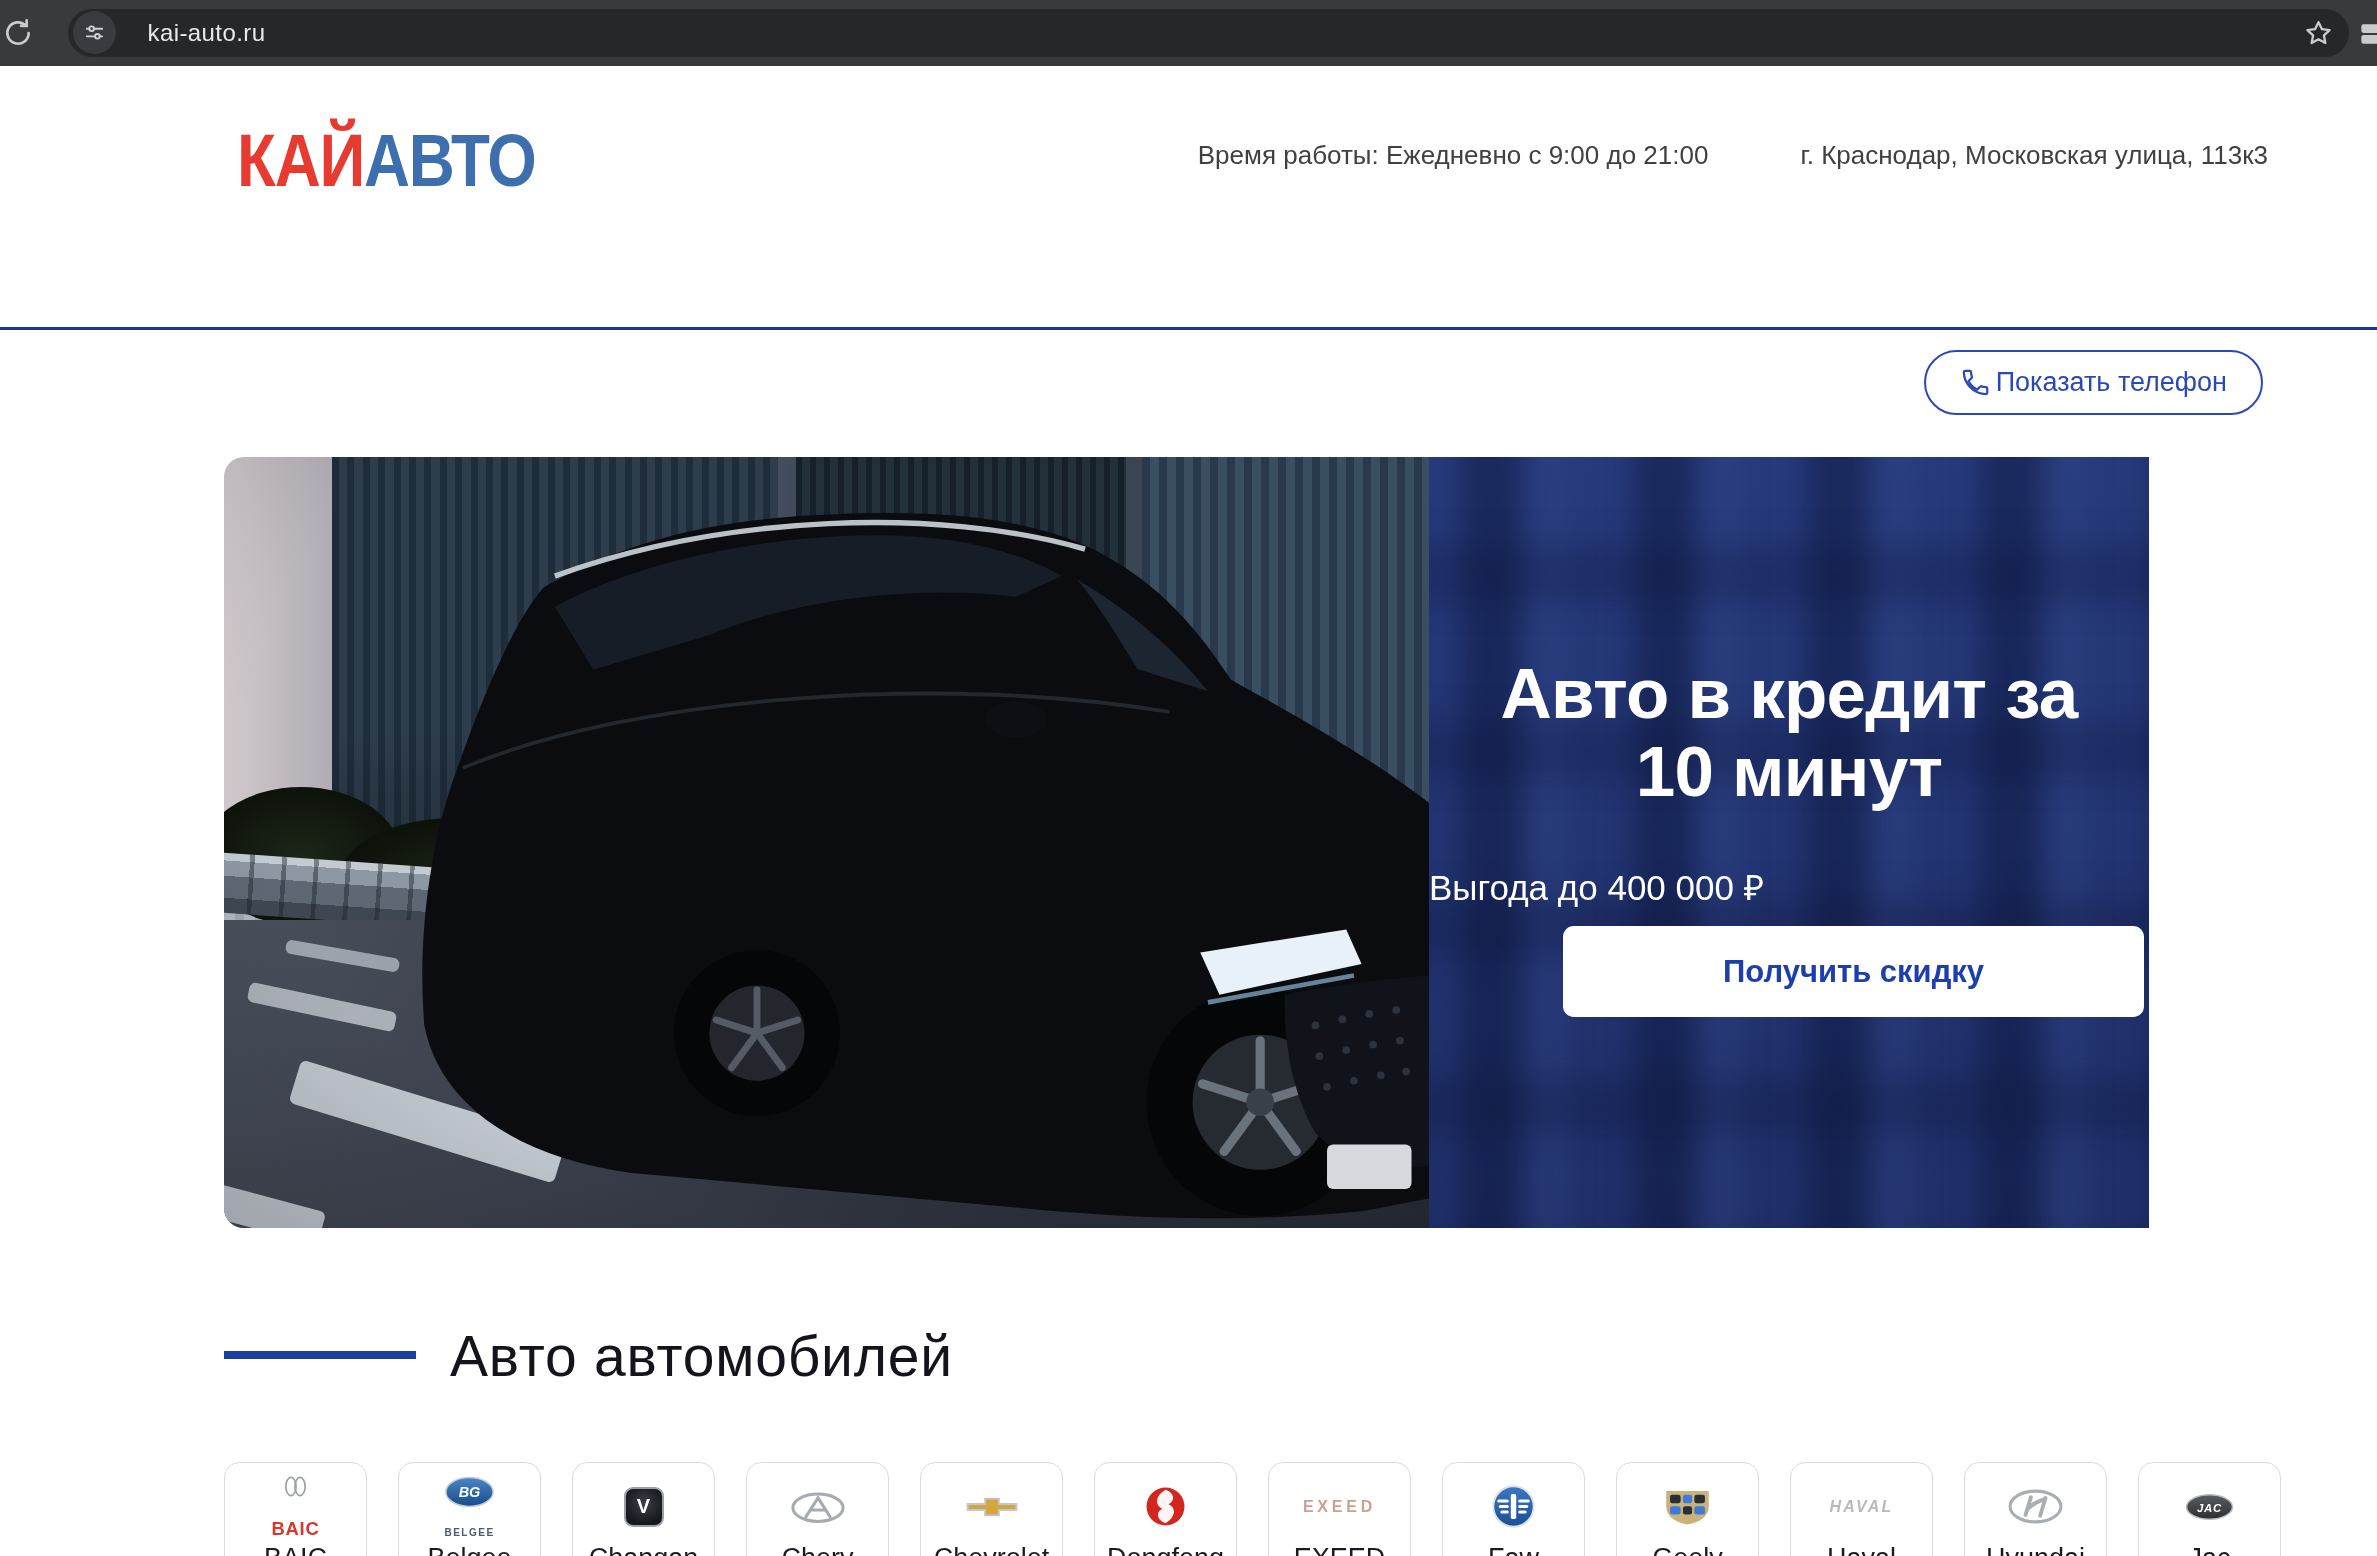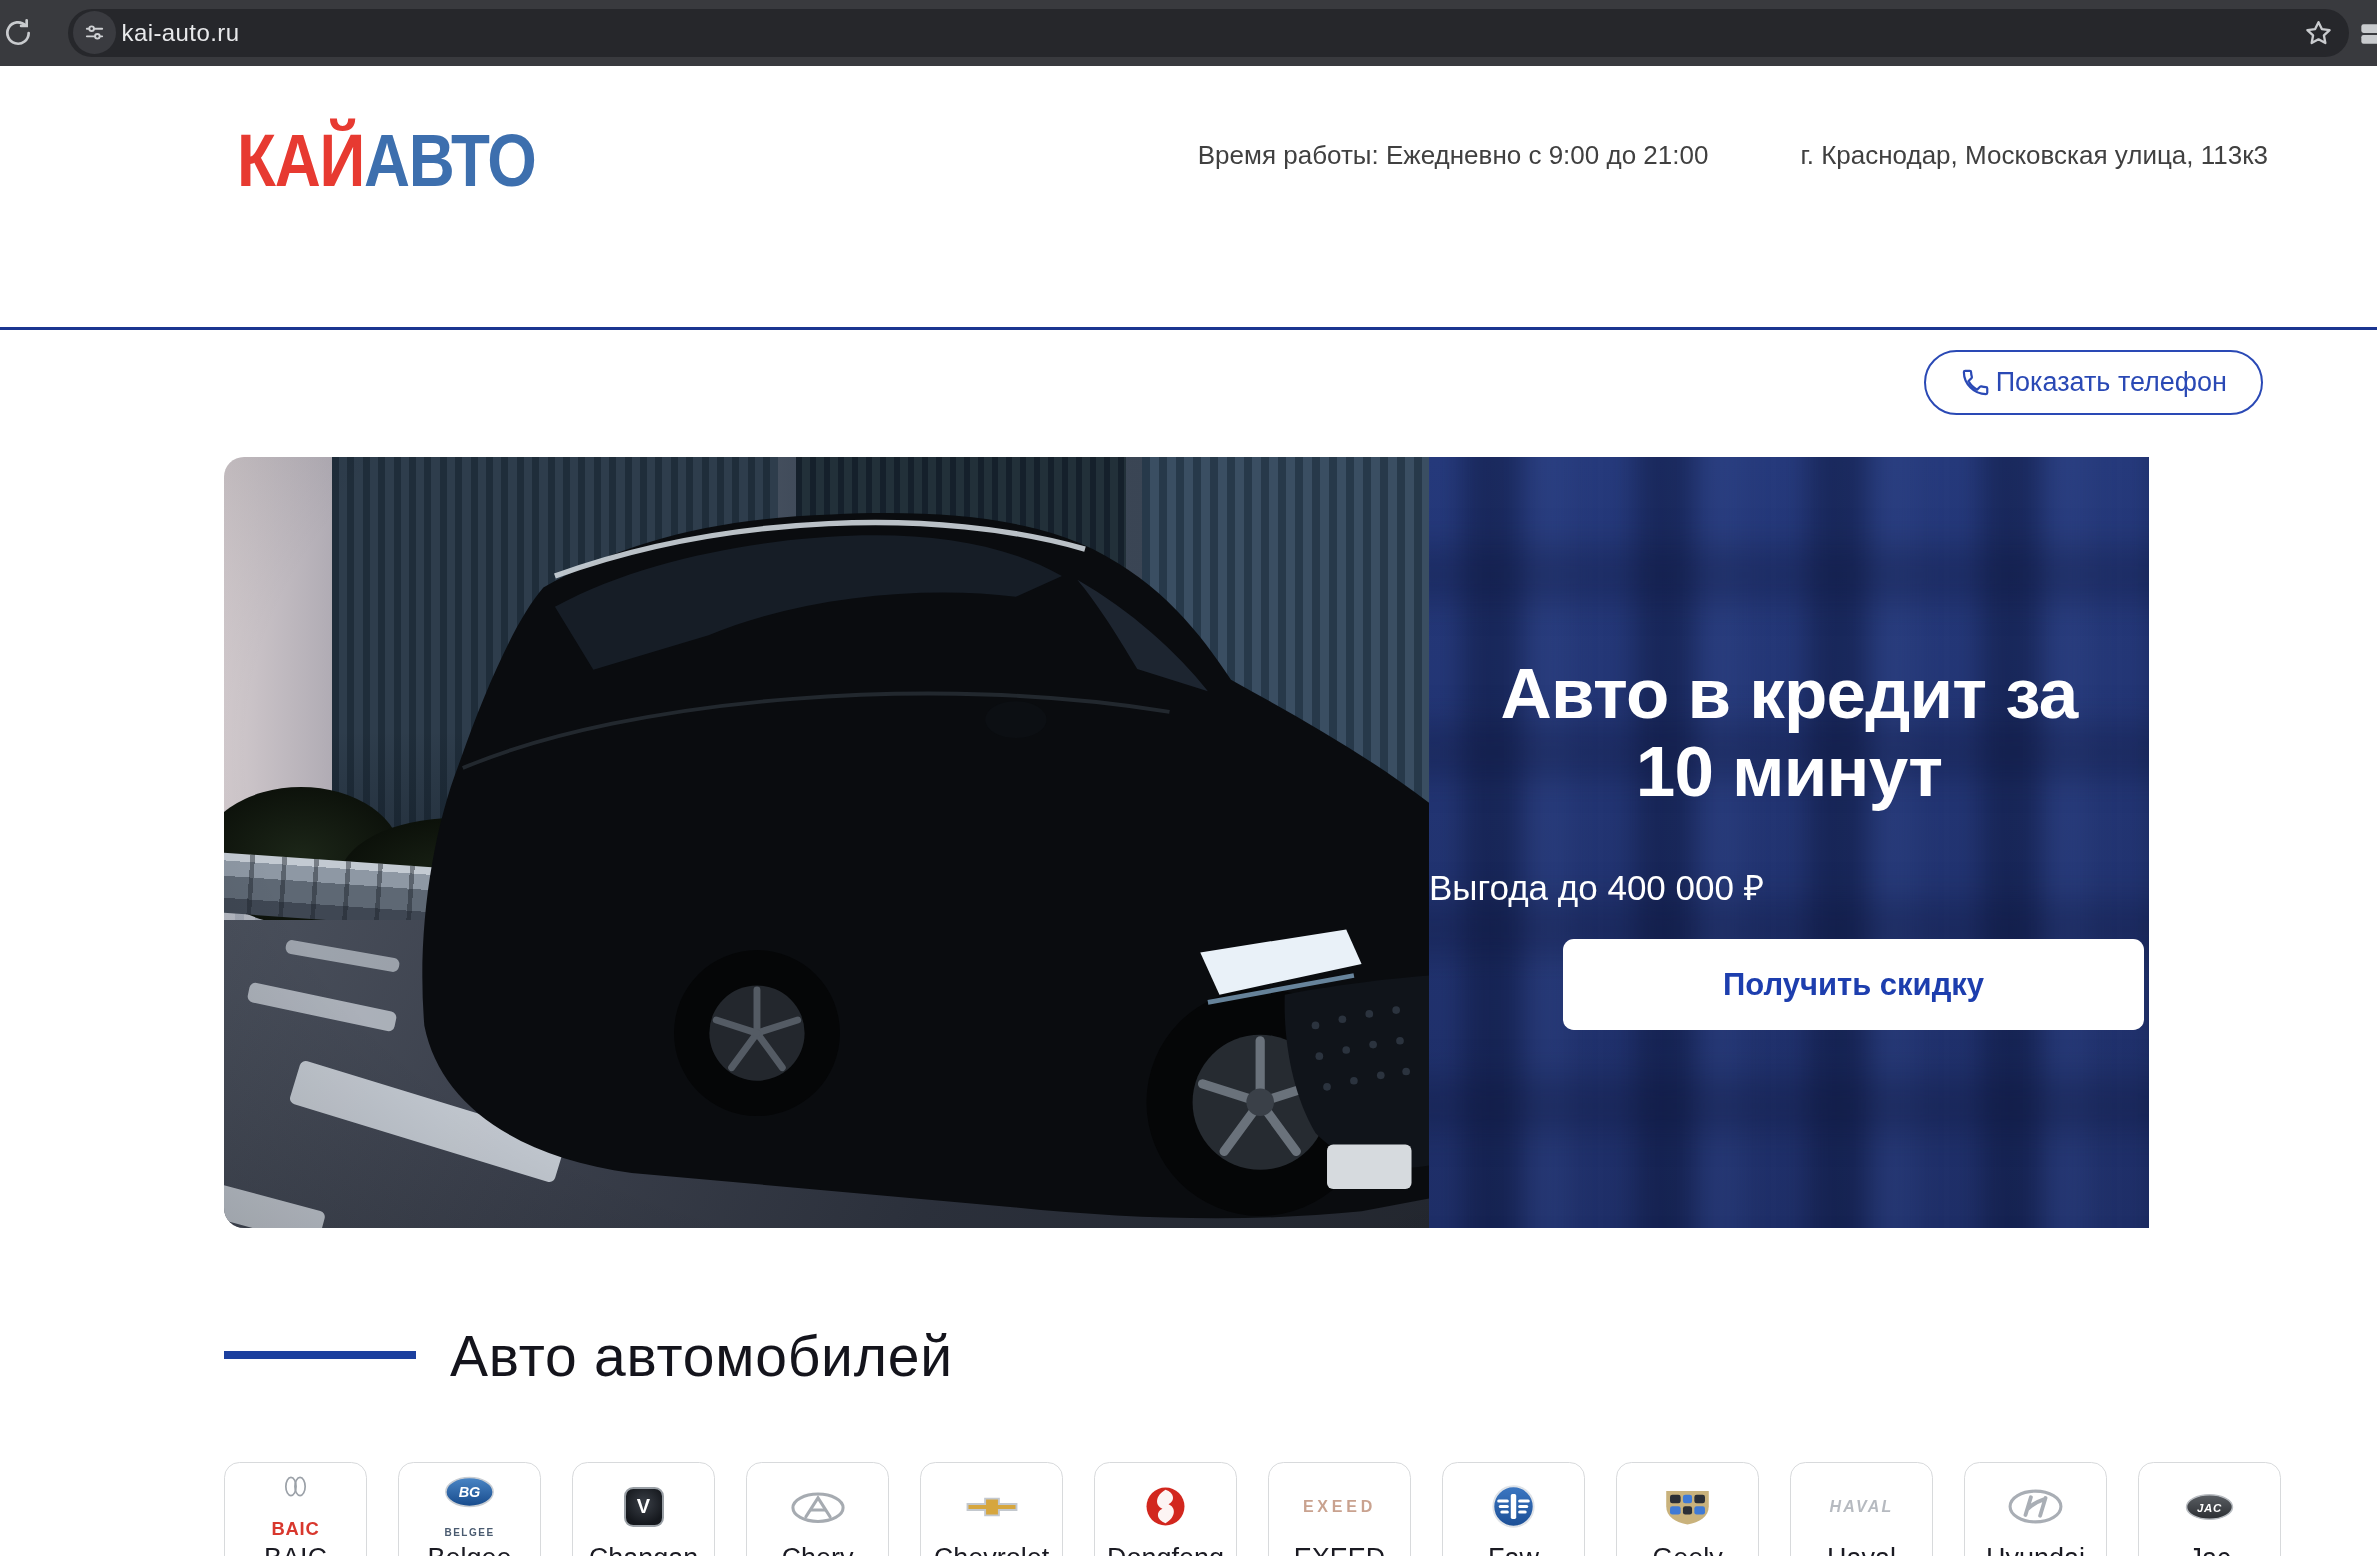--- a/index.html
+++ b/index.html
@@ -4,21 +4,21 @@
 <style>
   html,body{margin:0;padding:0;background:#fff;}
   body{font-family:"Liberation Sans", sans-serif;}
   .page{position:relative;width:2377px;height:1557px;overflow:hidden;background:#fff;}
 
   
   .browser-bar{position:absolute;left:0;top:0;width:2377px;height:66px;background:#393a3e;overflow:hidden;}
   .reload-btn{position:absolute;left:1.5px;top:17px;width:32px;height:32px;color:#c9cbce;cursor:pointer;}
   .addr-pill{position:absolute;left:68px;top:8.5px;width:2281px;height:48px;border-radius:24px;background:#26272b;display:flex;align-items:center;cursor:text;}
   .site-info-btn{width:43px;height:43px;margin-left:4.6px;border-radius:50%;background:#3a3b40;display:flex;align-items:center;justify-content:center;color:#cfd1d4;cursor:pointer;flex:0 0 auto;}
-  .url-text{margin-left:6px;font-size:24px;color:#e8e9eb;letter-spacing:0.4px;white-space:nowrap;}
+  .url-text{margin-left:32px;font-size:24px;color:#e8e9eb;letter-spacing:0.4px;white-space:nowrap;}
   .star-btn{position:absolute;right:15.4px;top:9.2px;width:31px;height:31px;color:#c9cbce;cursor:pointer;}
   .edge-icon{position:absolute;right:-6.1px;top:17px;width:26px;height:34px;color:#c9cbce;cursor:pointer;}
 
   
   .logo{position:absolute;left:237px;top:117px;font-size:75px;font-weight:700;letter-spacing:-1.5px;transform:scaleX(.85);transform-origin:left center;white-space:nowrap;cursor:pointer;}
   .logo .p1{color:#e73a31;}
   .logo .p2{color:#3d6fae;}
   .header-info{position:absolute;right:109px;top:140px;display:flex;gap:92px;font-size:26px;color:#404040;white-space:nowrap;}
   .hr-blue{position:absolute;left:0;top:327px;width:2377px;height:3.1px;background:#1b3590;}
 
@@ -58,21 +58,21 @@
   .car-svg{position:absolute;left:177px;top:46px;width:1030px;height:726px;}
   .photo-vignette{position:absolute;inset:0;background:radial-gradient(120% 120% at 68% 38%,transparent 55%,rgba(4,7,12,.38) 100%);}
 
   .hero-panel{position:absolute;left:1205px;top:0;width:720px;height:771px;background:linear-gradient(180deg,#263a7c 0%,#1f2f68 100%);overflow:hidden;}
   .panel-stripes{position:absolute;inset:-31px;filter:blur(12.3px);
     background:repeating-linear-gradient(90deg,rgba(8,16,48,0) 0 54px,rgba(8,16,48,.4) 73px 115px,rgba(52,74,140,.28) 134px 173px);}
   .panel-rows{position:absolute;inset:-31px;filter:blur(15.4px);
     background:repeating-linear-gradient(180deg,rgba(10,18,52,0) 0 108px,rgba(10,18,52,.28) 131px 177px);}
   .hero-title{position:absolute;left:0;top:198px;width:100%;text-align:center;color:#fff;font-size:71px;font-weight:700;line-height:1.1;letter-spacing:-0.8px;}
   .hero-sub{position:absolute;left:0;top:406px;width:100%;text-align:left;color:#fff;font-size:35px;}
-  .hero-cta{position:absolute;left:134px;top:482px;width:581px;height:91px;border:none;border-radius:10.8px;background:#fff;color:#1d3eae;font-size:31px;font-weight:700;font-family:"Liberation Sans",sans-serif;cursor:pointer;}
+  .hero-cta{position:absolute;left:134px;top:469px;width:581px;height:91px;border:none;border-radius:10.8px;background:#fff;color:#1d3eae;font-size:31px;font-weight:700;font-family:"Liberation Sans",sans-serif;cursor:pointer;}
 
   
   .sec-dash{position:absolute;left:224px;top:1351px;width:192px;height:7.7px;background:#1b3f9e;}
   .sec-title{position:absolute;left:450px;top:1323px;font-size:57px;font-weight:500;letter-spacing:0.8px;color:#14141c;white-space:nowrap;}
   .brands-row{position:absolute;left:224px;top:1462px;display:flex;gap:31px;}
   .brand-card{width:143px;height:146px;border:1.5px solid #d8dadc;border-radius:15.4px;background:#fff;box-sizing:border-box;display:flex;flex-direction:column;align-items:center;padding-top:10.8px;cursor:pointer;}
   .brand-logo{height:66px;display:flex;flex-direction:column;align-items:center;justify-content:center;gap:19px;}
   .brand-name{margin-top:3.1px;font-size:27px;color:#1a1a22;}
   .lg-baic-word{font-size:18.4px;font-weight:700;color:#d8372d;letter-spacing:0.8px;}
   .lg-belgee-word{font-size:10px;font-weight:700;color:#4a5b70;letter-spacing:1.5px;}

